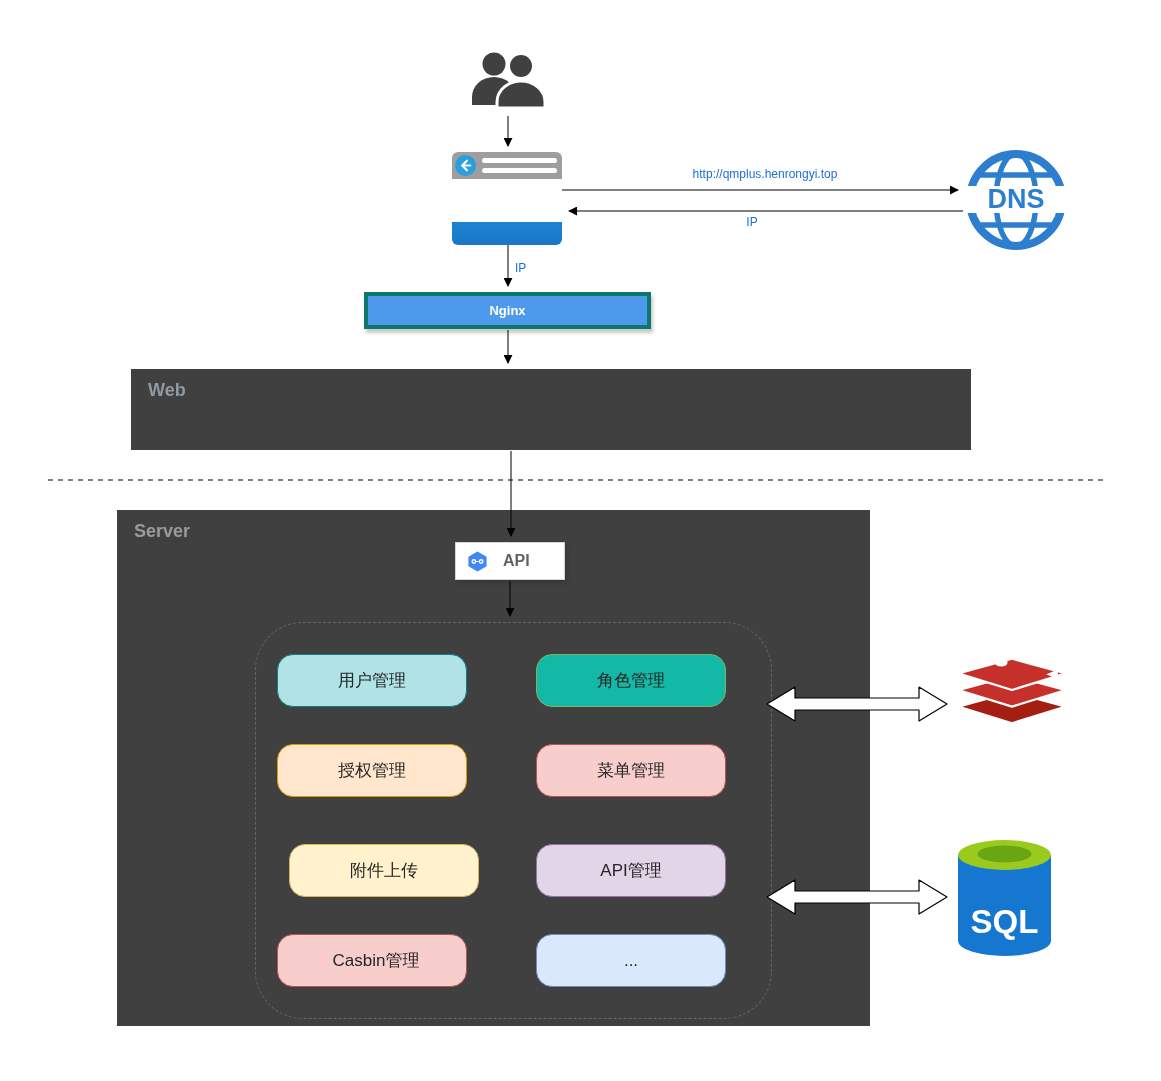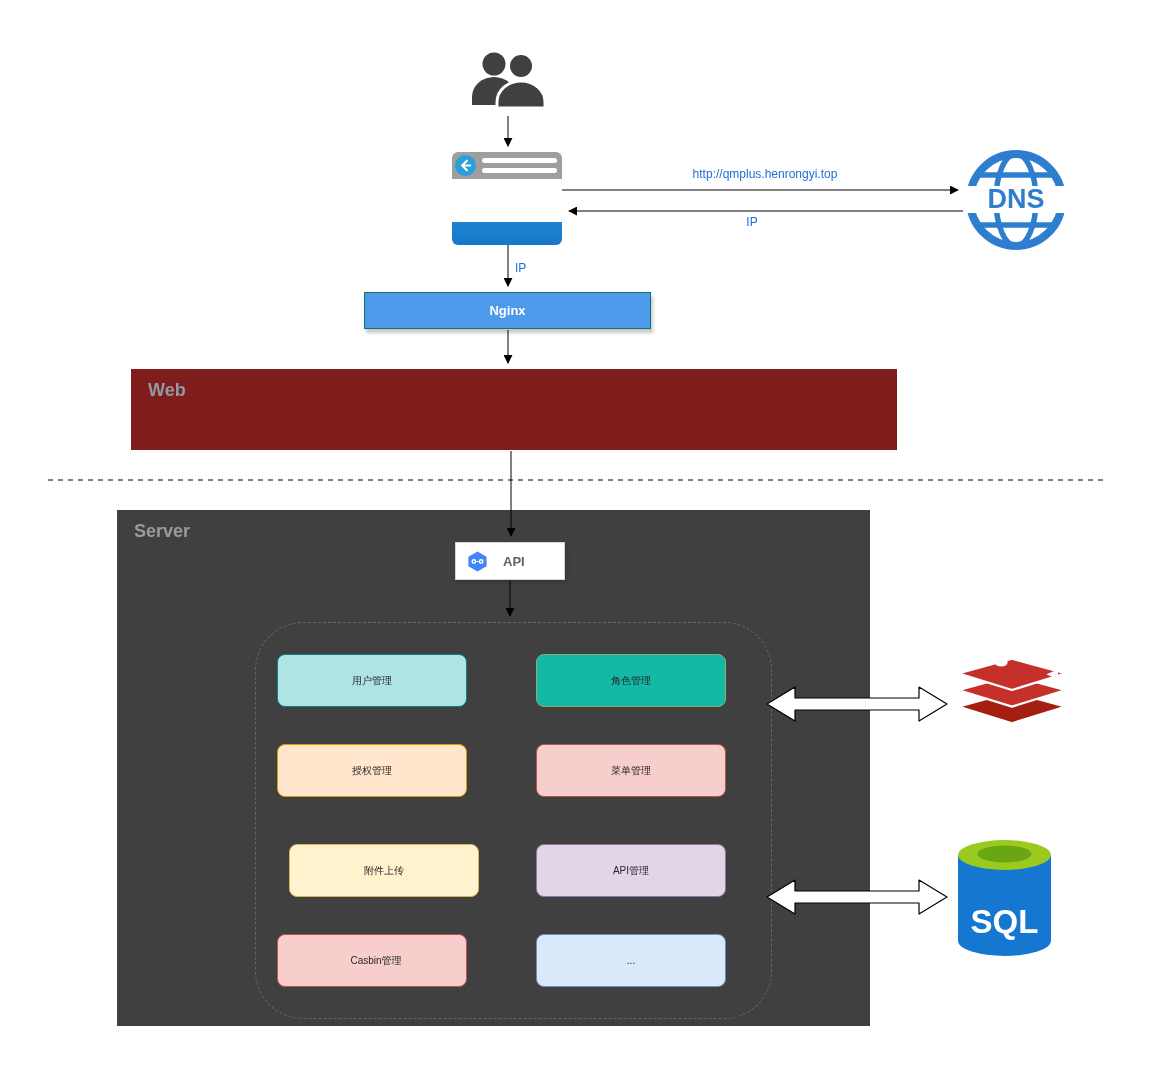--- a/index.html
+++ b/index.html
@@ -3,37 +3,37 @@
 <meta charset="utf-8">
 <style>
   html,body { margin:0; padding:0; background:#ffffff; }
   .canvas {
     position:relative; width:1161px; height:1081px; background:#fff;
     font-family:"Liberation Sans","DejaVu Sans",sans-serif; overflow:hidden;
   }
   .abs { position:absolute; }
 
   
-  .web-zone { left:131px; top:369px; width:766px; height:81px; background:#7f1d1d; }
+  .web-zone { left:131px; top:369px; width:840px; height:81px; background:#404040; }
   .server-zone { left:117px; top:510px; width:753px; height:516px; background:#404040; }
   .zone-label { position:absolute; left:17px; top:11px; font-size:18px; font-weight:bold; }
   .web-zone .zone-label { color:#8f9aa3; }
   .server-zone .zone-label { color:#9a9a9a; }
 
   
   .modules-container {
     left:255px; top:622px; width:515px; height:395px;
     border:1.5px dashed #666; border-radius:48px; background:transparent;
   }
 
   
   .module {
     position:absolute; width:190px; height:53px; border:1px solid #999;
-    border-radius:8px; display:flex; align-items:center; justify-content:center;
-    font-size:10px; color:#262626; box-sizing:border-box;
+    border-radius:16px; display:flex; align-items:center; justify-content:center;
+    font-size:17px; color:#262626; box-sizing:border-box;
   }
 
   
   .users-icon { left:469px; top:50px; width:78px; height:62px; }
 
   
   .browser { left:452px; top:152px; width:110px; height:93px; border-radius:6px; overflow:hidden; }
   .browser-toolbar { position:relative; height:27px; background:#9e9e9e; }
   .back-circle { position:absolute; left:3px; top:3px; width:21px; height:21px; }
   .stripe { position:absolute; left:30px; right:5px; height:5px; background:#ffffff; border-radius:2.5px; }
@@ -44,34 +44,34 @@
     display:flex; align-items:center; justify-content:center;
     color:#fff; font-size:27px; letter-spacing:2px; font-weight:400;margin-top:43px;
   }
 
   
   .dns { left:964px; top:148px; width:104px; height:104px; }
 
   
   .nginx {
     left:364px; top:292px; width:287px; height:37px; background:#4d9aed;
-    border:1px solid #0f766e; box-sizing:border-box;
+    border:4px solid #0f766e; box-sizing:border-box;
     box-shadow:2px 4px 3px rgba(102,102,102,0.35);
     display:flex; align-items:center; justify-content:center;
     color:#fff; font-size:13px; font-weight:bold;
   }
 
   
   .api-box {
     left:455px; top:542px; width:110px; height:38px; background:#fff;
     border:1px solid #d5d5d5; box-shadow:2px 3px 4px rgba(0,0,0,0.15);
     display:flex; align-items:center; box-sizing:border-box; padding-left:10px; gap:14px;
   }
   .api-hex { width:23px; height:23px; flex:0 0 auto; }
-  .api-label { color:#5f6368; font-size:13px; font-weight:bold; }
+  .api-label { color:#5f6368; font-size:16px; font-weight:bold; }
 
   
   .redis { left:952px; top:645px; width:120px; height:90px; }
   .sql { left:953px; top:837px; width:103px; height:124px; }
 
   
   .connector-layer { position:absolute; left:0; top:0; width:1161px; height:1081px; pointer-events:none; }
 
   
   .edge-label { position:absolute; color:#1b6fd6; font-size:12px; }

